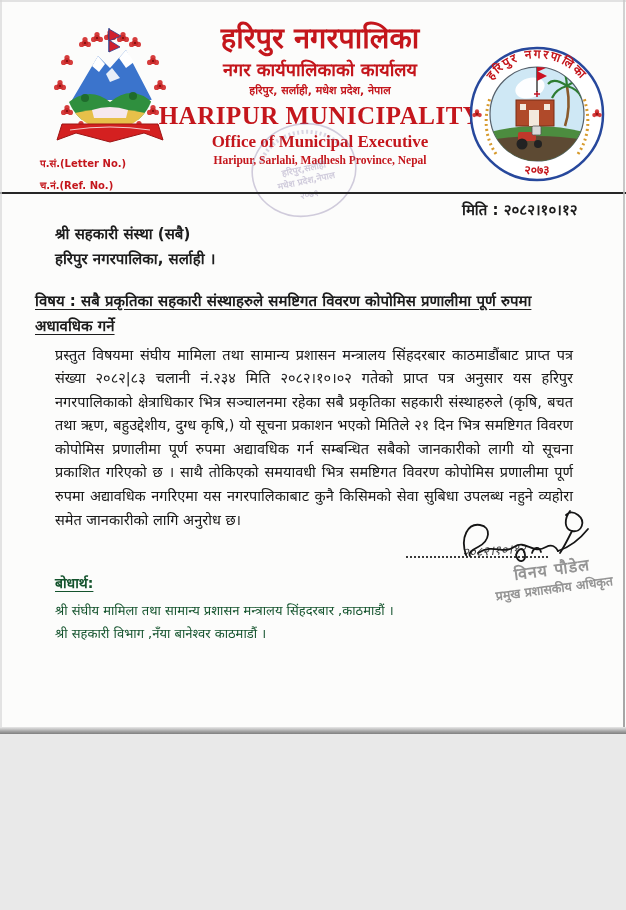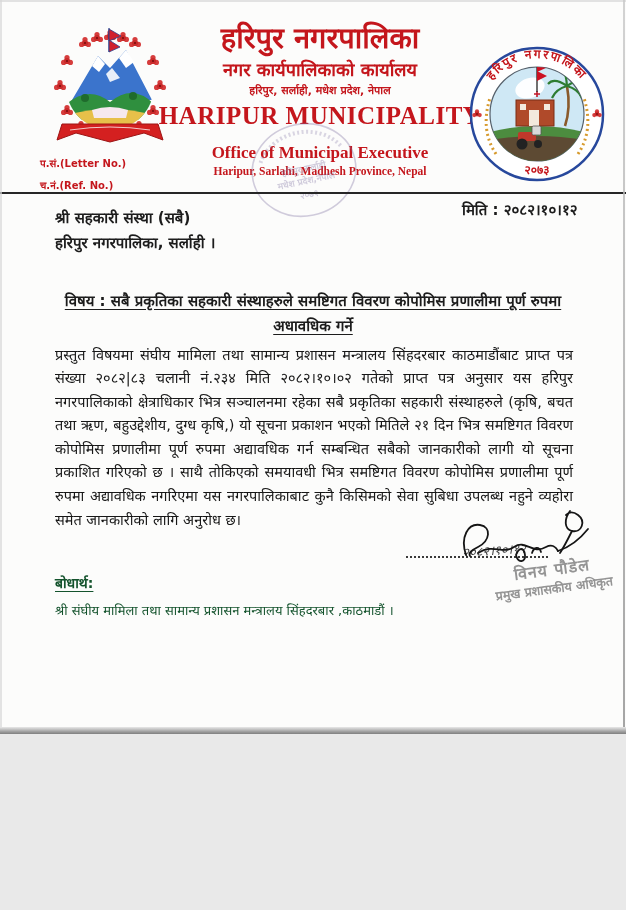--- a/index.html
+++ b/index.html
@@ -16,30 +16,30 @@
   .edge-bottom{position:absolute;bottom:0;left:0;width:100%;height:7px;background:linear-gradient(to bottom,#e8e8e8 0%,#9b9b9b 70%,#7f7f7f 100%);}
 
   
   .logo-left{position:absolute;left:36px;top:26px;}
   .seal-right{position:absolute;left:466px;top:40px;}
   .header-center{position:absolute;left:158px;top:22px;width:324px;text-align:center;color:#c4161c;}
   .h-np-name{font-size:29px;font-weight:bold;line-height:33px;letter-spacing:0;}
   .h-np-office{font-size:18px;font-weight:bold;line-height:24px;margin-top:3px;}
   .h-np-addr{font-size:11px;font-weight:bold;line-height:14px;margin-top:2px;}
   .h-en-name{font-family:"Liberation Serif","DejaVu Serif",serif;font-size:25px;font-weight:bold;line-height:28px;margin-top:4px;letter-spacing:.5px;}
-  .h-en-office{font-family:"Liberation Serif","DejaVu Serif",serif;font-size:17px;font-weight:bold;line-height:21px;margin-top:12px;}
+  .h-en-office{font-family:"Liberation Serif","DejaVu Serif",serif;font-size:17px;font-weight:bold;line-height:21px;margin-top:1px;}
   .h-en-addr{font-family:"Liberation Serif","DejaVu Serif",serif;font-size:11.5px;font-weight:bold;line-height:14px;margin-top:1px;}
   .ref-labels{position:absolute;left:40px;top:153px;color:#c4161c;font-size:10px;font-weight:bold;line-height:22px;}
   .round-stamp{position:absolute;left:243px;top:116px;opacity:.34;transform:rotate(-12deg);}
   .divider{position:absolute;left:0;top:192px;width:100%;height:2px;background:#262626;}
 
   
   .date-line{position:absolute;left:462px;top:199px;width:150px;font-size:15px;font-weight:600;}
-  .addressee{position:absolute;left:55px;top:206px;font-size:15px;font-weight:600;line-height:25px;}
-  .subject{position:absolute;left:35px;top:289px;width:556px;text-align:center;font-size:15px;font-weight:bold;line-height:25px;}
+  .addressee{position:absolute;left:55px;top:222px;font-size:15px;font-weight:600;line-height:25px;}
+  .subject{position:absolute;left:35px;top:289px;width:556px;font-size:15px;font-weight:bold;line-height:25px;}
   .subject span{text-decoration:underline;text-underline-offset:3px;}
   .body-text{
     position:absolute;left:55px;top:329px;width:518px;
     font-size:14.5px;font-weight:500;line-height:23.6px;
     text-align:justify;color:#171717;
   }
 
   
   .sig-scribble{position:absolute;left:452px;top:503px;z-index:3;}
   .sig-scrawl{position:absolute;left:462px;top:541px;font-size:13px;font-style:italic;transform:rotate(-4deg);opacity:.85;z-index:2;}
@@ -215,20 +215,21 @@
   <div class="sig-scrawl">२०८२।१०।१२</div>
   <div class="sig-dots"></div>
   <div class="signer">
     <div class="signer-name">विनय पौडेल</div>
     <div class="signer-title">प्रमुख प्रशासकीय अधिकृत</div>
   </div>
 
   <div class="cc">
     <div class="cc-heading">बोधार्थ:</div>
     <div class="cc-item">श्री संघीय मामिला तथा सामान्य प्रशासन मन्त्रालय सिंहदरबार ,काठमाडौं ।</div>
+    <div class="cc-item">श्री सहकारी विभाग ,नँया बानेश्वर काठमाडौं ।</div>
   </div>
 
   <div class="footer-email">Email: ito.haripurmun@gmail.com , info@haripurmun.gov.np</div>
   <div class="footer-url">URL: www.haripurmun.gov.np  Tel: 046-411031, 411032</div>
 
   <div class="cs-wrap">
     <div class="cs-badge">
       <span class="cs-txt">CS</span>
       <span class="cs-bar"></span>
     </div>

